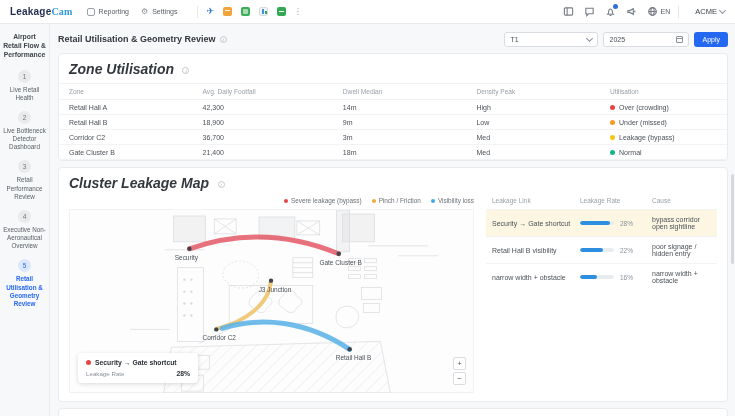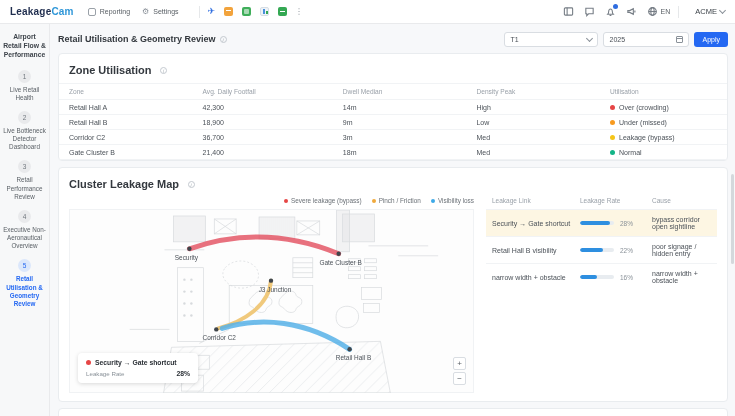--- a/index.html
+++ b/index.html
@@ -3,21 +3,21 @@
 <meta charset="utf-8">
 <style>
   * { margin:0; padding:0; box-sizing:border-box; }
   html,body { width:735px; height:416px; overflow:hidden; background:#fff;
     font-family:"Liberation Sans", sans-serif; color:#3a4047; }
 
   
   .header { height:24px; background:#fff; border-bottom:1px solid #e9eaec;
     display:flex; align-items:center; padding:0 10px; position:relative; z-index:5; }
   .logo { font-size:10px; font-weight:bold; letter-spacing:.2px; margin-right:14px; }
-  .logo .p1 { color:#1f2d4e; } .logo .p2 { color:#2e96d8; }
+  .logo .p1 { color:#1f2d4e; } .logo .p2 { color:#2e96d8;font-family:Liberation Serif, serif; }
   .nav-item { display:flex; align-items:center; gap:4px; font-size:7px; color:#5a6066;
     margin-right:12px; cursor:pointer; }
   .nav-ic { width:8px; height:8px; border:1px solid #9aa1a8; border-radius:2px; }
   .gear { font-size:8px; color:#8a9199; line-height:1; }
   .vdiv { width:1px; height:12px; background:#e6e8ea; margin:0 8px; }
   .appicons { display:flex; align-items:center; gap:9px; }
   .plane { color:#2f6de0; font-size:9px; line-height:1; }
   .chip { width:9px; height:9px; border-radius:2px; position:relative; }
   .chip.orange { background:#f2a33c; }
   .chip.green { background:#3fae5a; }
@@ -60,21 +60,21 @@
     align-items:center; font-size:7px; color:#4b5158; padding:0 5px; }
   .ctrl.select { width:94px; justify-content:space-between; margin-right:5px; }
   .ctrl.date { width:86px; justify-content:space-between; margin-right:5px; }
   .cal-ic { width:7px; height:7px; border:1px solid #8a9199; border-radius:1px; position:relative; }
   .cal-ic:before { content:""; position:absolute; top:1px; left:0; right:0; height:1px; background:#8a9199; }
   .btn-apply { background:#2468f2; color:#fff; font-size:7px; border:none; border-radius:3px;
     height:15px; padding:0 8px; cursor:pointer; }
 
   .card { background:#fff; border:1px solid #e9ecef; border-radius:4px; margin-bottom:6px; }
   .card-title-row { padding:6px 10px 5px; }
-  .card-title { font-size:11px; font-weight:bold; color:#33383e; }
+  .card-title { font-size:14px; font-weight:bold; color:#33383e;font-style:italic; }
 
   
   table.zone { width:100%; border-collapse:collapse; }
   table.zone th { font-size:6.6px; font-weight:normal; color:#9aa1a9; text-align:left;
     padding:4px 10px; border-top:1px solid #f1f3f5; }
   table.zone td { font-size:7px; color:#4b5158; padding:3.5px 10px; border-top:1px solid #f1f3f5; }
   table.zone tr:last-child td { border-bottom:1px solid #f1f3f5; }
   .dot { display:inline-block; width:5px; height:5px; border-radius:50%; margin-right:4px; vertical-align:0; }
 
   

